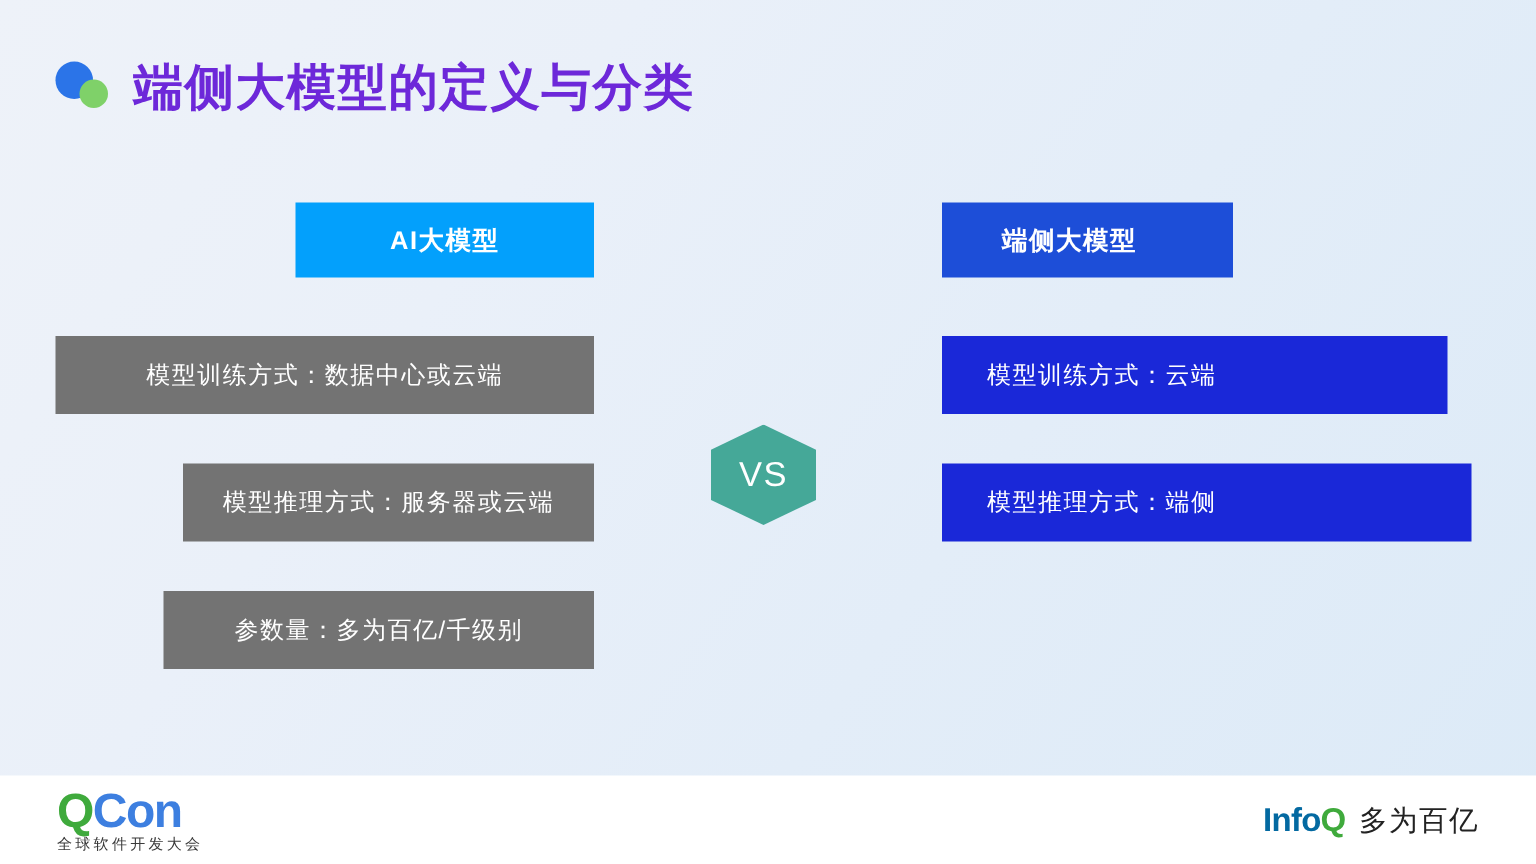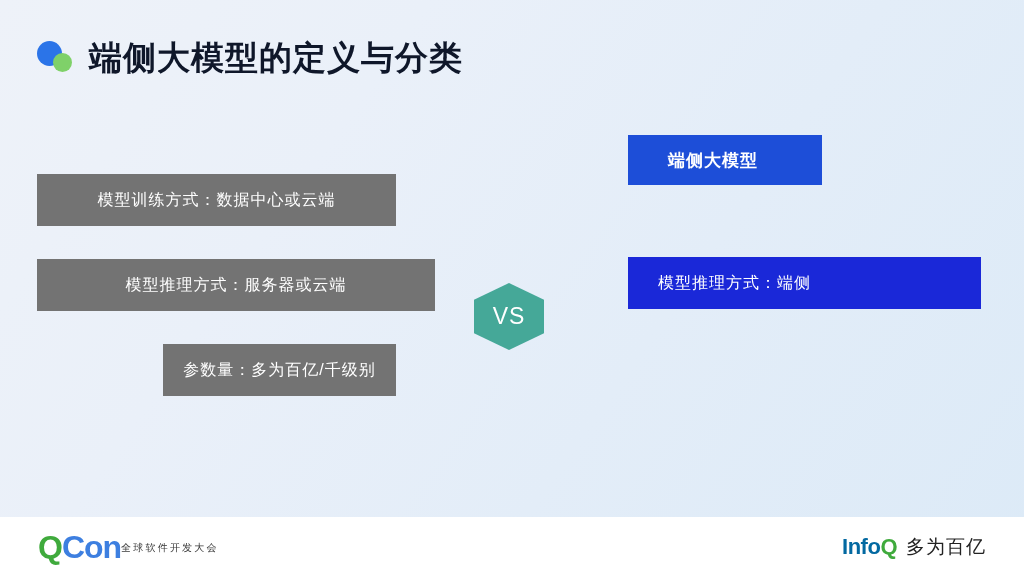--- a/index.html
+++ b/index.html
@@ -21,21 +21,21 @@
   #title-icon { position:relative; width:36px; height:34px; flex:none; }
   #title-icon .dot-blue {
     position:absolute; left:0; top:1px; width:25px; height:25px;
     border-radius:50%; background:#2b74e8;
   }
   #title-icon .dot-green {
     position:absolute; left:16px; top:13px; width:19px; height:19px;
     border-radius:50%; background:#7fd169;
   }
   #title-text {
-    font-size:33px; font-weight:bold; color:#0f172a;
+    font-size:33px; font-weight:bold; color:#6d28d9;
     letter-spacing:1px; line-height:1;
   }
 
   
   .col { position:absolute; top:135px; }
   #col-left  { left:37px;  width:359px; }
   #col-right { left:628px; width:359px; }
 
   .head-box {
     height:50px; display:flex; align-items:center;
@@ -44,22 +44,22 @@
   #head-left  { width:199px; margin-left:160px; background:#03a0fc; justify-content:center; }
   #head-right { width:194px; background:#1d4ed8; justify-content:flex-start; padding-left:40px; }
 
   .item-box {
     height:52px; display:flex; align-items:center;
     color:#ffffff; font-size:16px; letter-spacing:1px;
   }
   
   #col-left .item-box { background:#737373; justify-content:center; margin-left:auto; }
   #l-item-0 { width:359px; }
-  #l-item-1 { width:398px; }
-  #l-item-2 { width:233px; }
+  #l-item-1 { width:274px; }
+  #l-item-2 { width:287px; }
 
   
   #col-right .item-box { background:#1a28d8; justify-content:flex-start; padding-left:30px; }
   #r-item-0 { width:337px; }
   #r-item-1 { width:353px; }
   #r-item-2 { width:263px; }
 
   .gap-head { height:39px; }
   .gap-item { height:33px; }
 
@@ -72,21 +72,21 @@
   }
   #vs-label { color:#ffffff; font-size:23px; letter-spacing:1px; }
 
   
   #footer {
     position:absolute; left:0; right:0; bottom:0; height:59px;
     background:#ffffff;
     display:flex; align-items:center; justify-content:space-between;
     padding:0 38px;
   }
-  #qcon-logo { display:flex; flex-direction:row; align-items:center; line-height:1; }
+  #qcon-logo { display:flex; flex-direction:column; align-items:flex-start; line-height:1; }
   #qcon-word { font-size:32px; font-weight:bold; letter-spacing:-1px; }
   #qcon-q { color:#3faa3c; }
   #qcon-con { color:#3d7fe0; }
   #qcon-sub { font-size:10px; color:#3a3a3a; letter-spacing:2.2px; margin-top:3px; }
 
   #infoq-logo { display:flex; align-items:center; gap:9px; }
   #infoq-word { font-size:22px; font-weight:bold; letter-spacing:-0.5px; }
   #infoq-info { color:#0369a1; }
   #infoq-q { color:#3faa3c; }
   #infoq-cn { font-size:19px; color:#222; letter-spacing:1px; }
@@ -98,31 +98,33 @@
 
   <div id="title-row">
     <span id="title-icon">
       <span class="dot-blue"></span>
       <span class="dot-green"></span>
     </span>
     <span id="title-text">端侧大模型的定义与分类</span>
   </div>
 
   <div class="col" id="col-left">
+    <div class="head-box" id="head-left">AI大模型</div>
     <div class="gap-head"></div>
     <div class="item-box" id="l-item-0">模型训练方式：数据中心或云端</div>
     <div class="gap-item"></div>
     <div class="item-box" id="l-item-1">模型推理方式：服务器或云端</div>
     <div class="gap-item"></div>
     <div class="item-box" id="l-item-2">参数量：多为百亿/千级别</div>
   </div>
 
   <div class="col" id="col-right">
     <div class="head-box" id="head-right">端侧大模型</div>
     <div class="gap-head"></div>
+    <div class="item-box" id="r-item-0">模型训练方式：云端</div>
     <div class="gap-item"></div>
     <div class="item-box" id="r-item-1">模型推理方式：端侧</div>
     <div class="gap-item"></div>
   </div>
 
   <div id="vs-badge">
     <span id="vs-label">VS</span>
   </div>
 
   <div id="footer">

